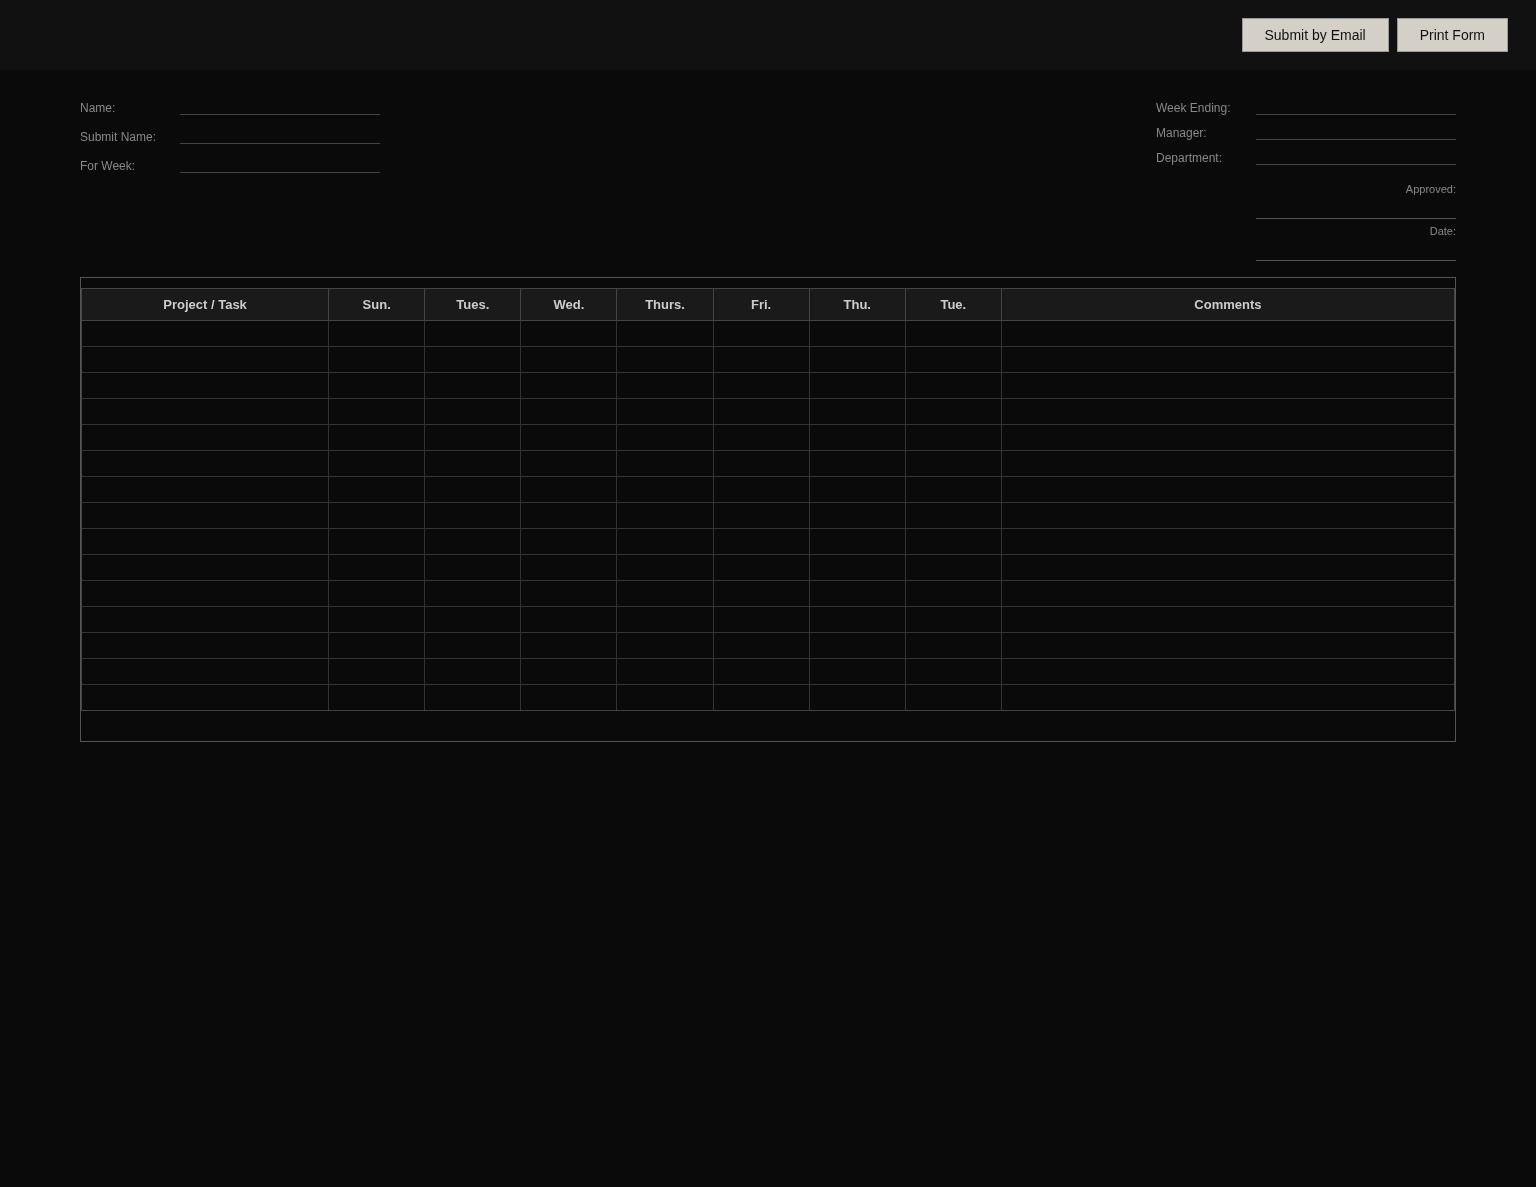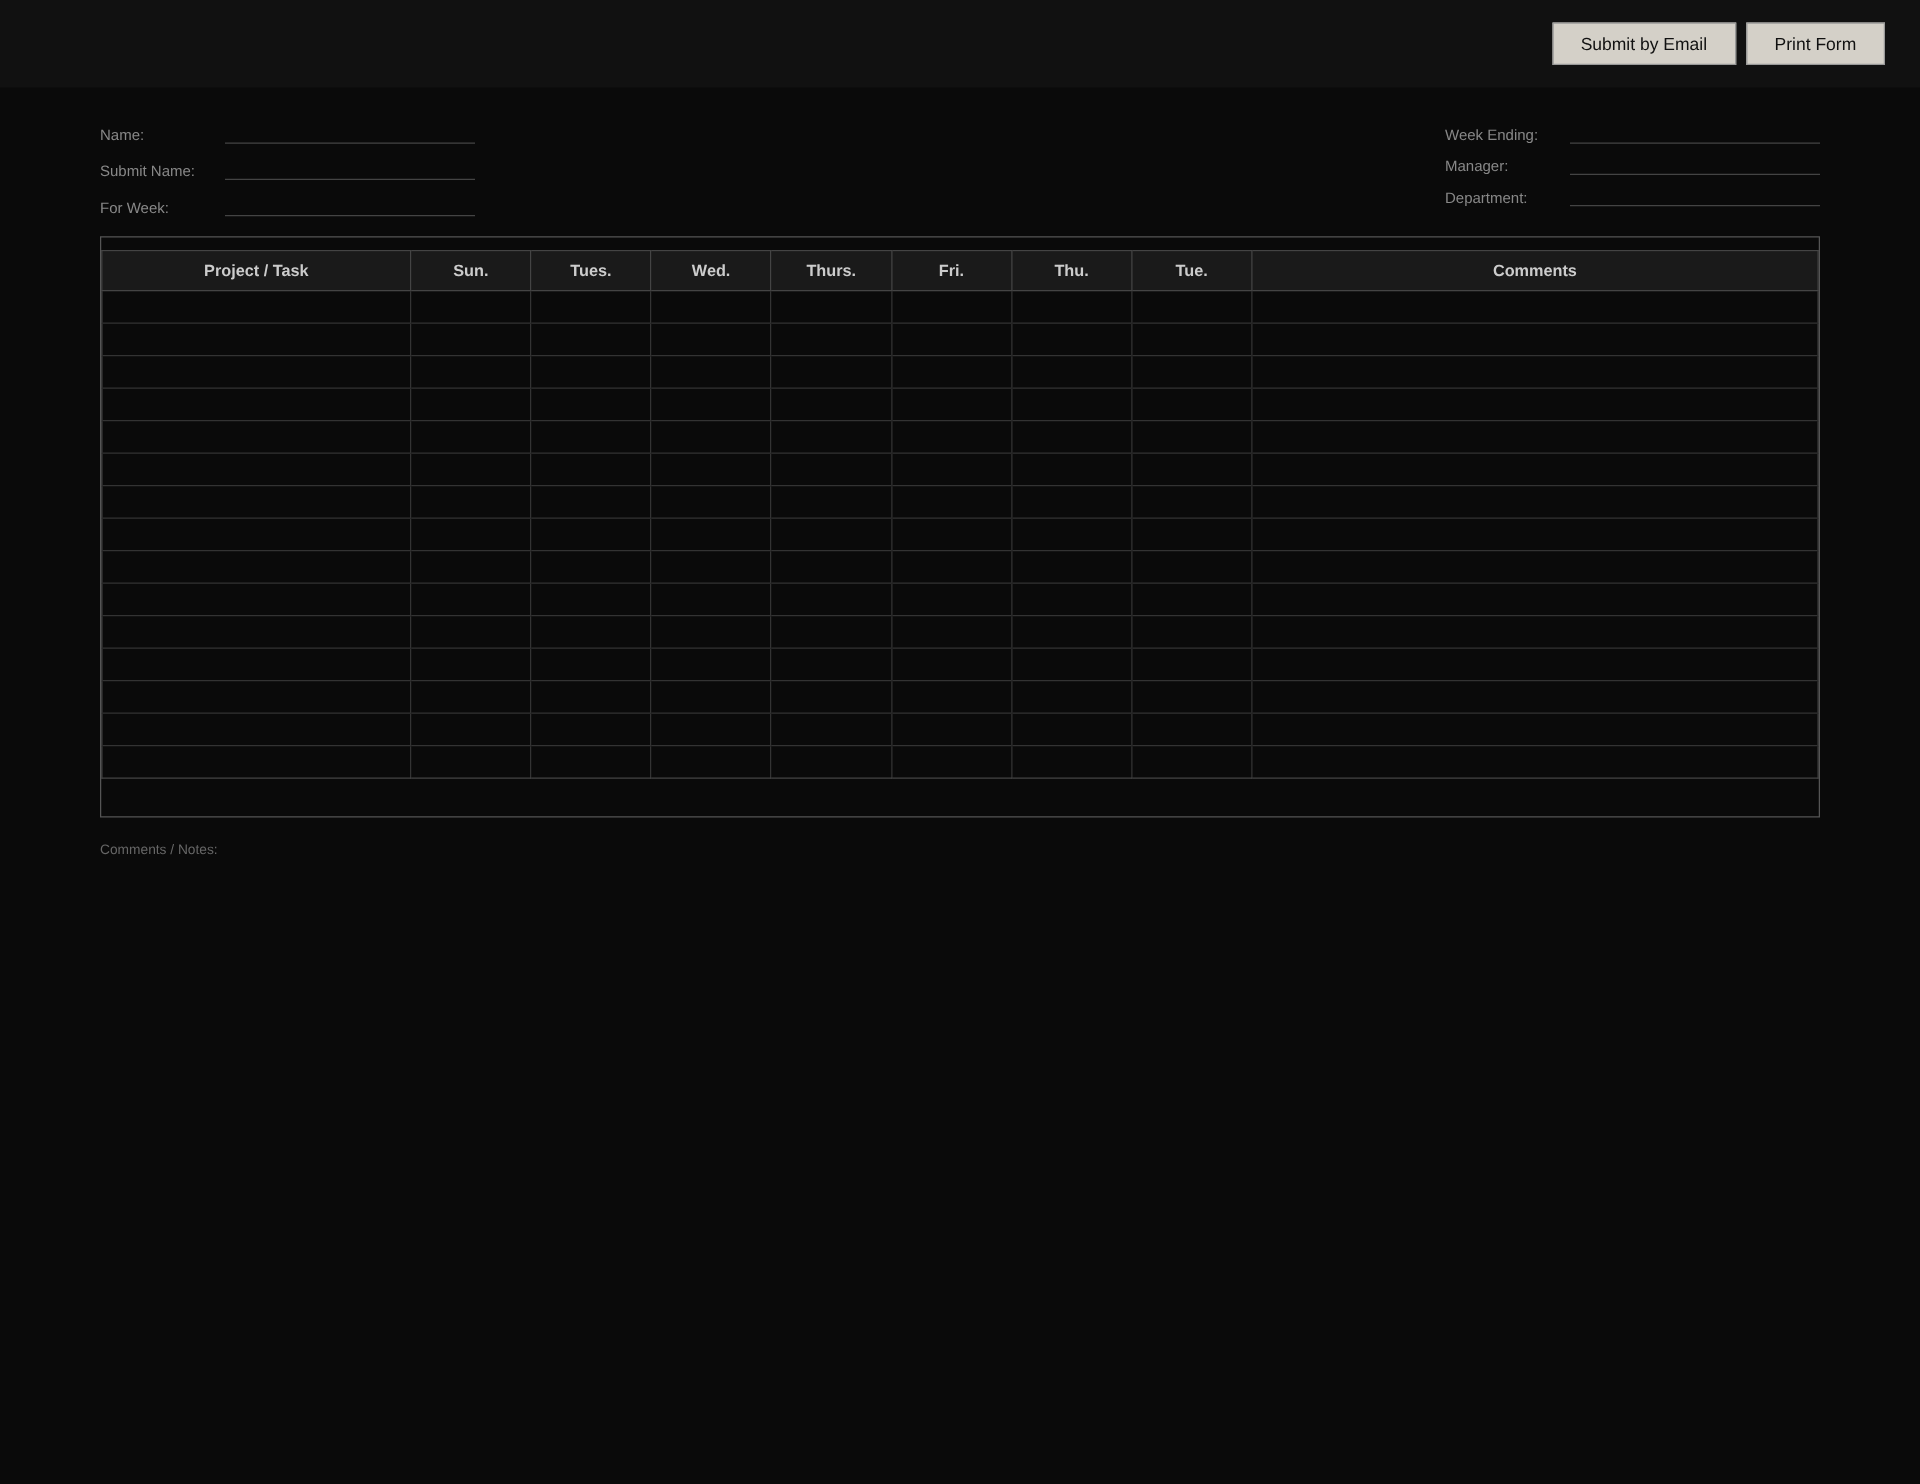--- a/index.html
+++ b/index.html
@@ -205,20 +205,26 @@
       </div>
       <div class="field-row">
         <span class="field-label">Manager:</span>
         <span class="field-value">&nbsp;&nbsp;&nbsp;&nbsp;&nbsp;&nbsp;&nbsp;&nbsp;&nbsp;&nbsp;&nbsp;&nbsp;&nbsp;&nbsp;&nbsp;&nbsp;&nbsp;&nbsp;&nbsp;&nbsp;&nbsp;&nbsp;&nbsp;&nbsp;&nbsp;</span>
       </div>
       <div class="field-row">
         <span class="field-label">Department:</span>
         <span class="field-value">&nbsp;&nbsp;&nbsp;&nbsp;&nbsp;&nbsp;&nbsp;&nbsp;&nbsp;&nbsp;&nbsp;&nbsp;&nbsp;&nbsp;&nbsp;&nbsp;&nbsp;&nbsp;&nbsp;&nbsp;&nbsp;&nbsp;&nbsp;&nbsp;&nbsp;</span>
       </div>
 
+      <div style="margin-top: 8px; text-align:right;">
+        <div class="approval-label">Approved:</div>
+        <div class="approval-line"></div>
+        <div class="approval-label">Date:</div>
+        <div class="approval-line"></div>
+      </div>
     </div>
   </div>
 
   <div class="table-wrapper">
     <table class="time-table">
       <thead>
         <tr>
           <th style="width:18%;margin-top:24px;">Project / Task</th>
           <th style="width:7%;">Sun.</th>
           <th style="width:7%;">Tues.</th>
@@ -393,17 +399,14 @@
             <td style="text-align: center;"><input type="text" style="text-align: center;"></td>
             <td style="text-align: center;"><input type="text" style="text-align: center;"></td>
             <td style="text-align: center;"><input type="text" style="text-align: center;"></td>
             <td style="text-align: center;"><input type="text" style="text-align: center;"></td>
             <td><input type="text" style=""></td>
           </tr>
         </tbody>
     </table>
   </div>
 
-  <div class="bottom-section">
-    <span>Comments / Notes:</span>
-  </div>
 
 </div>
 
 </body></html>

